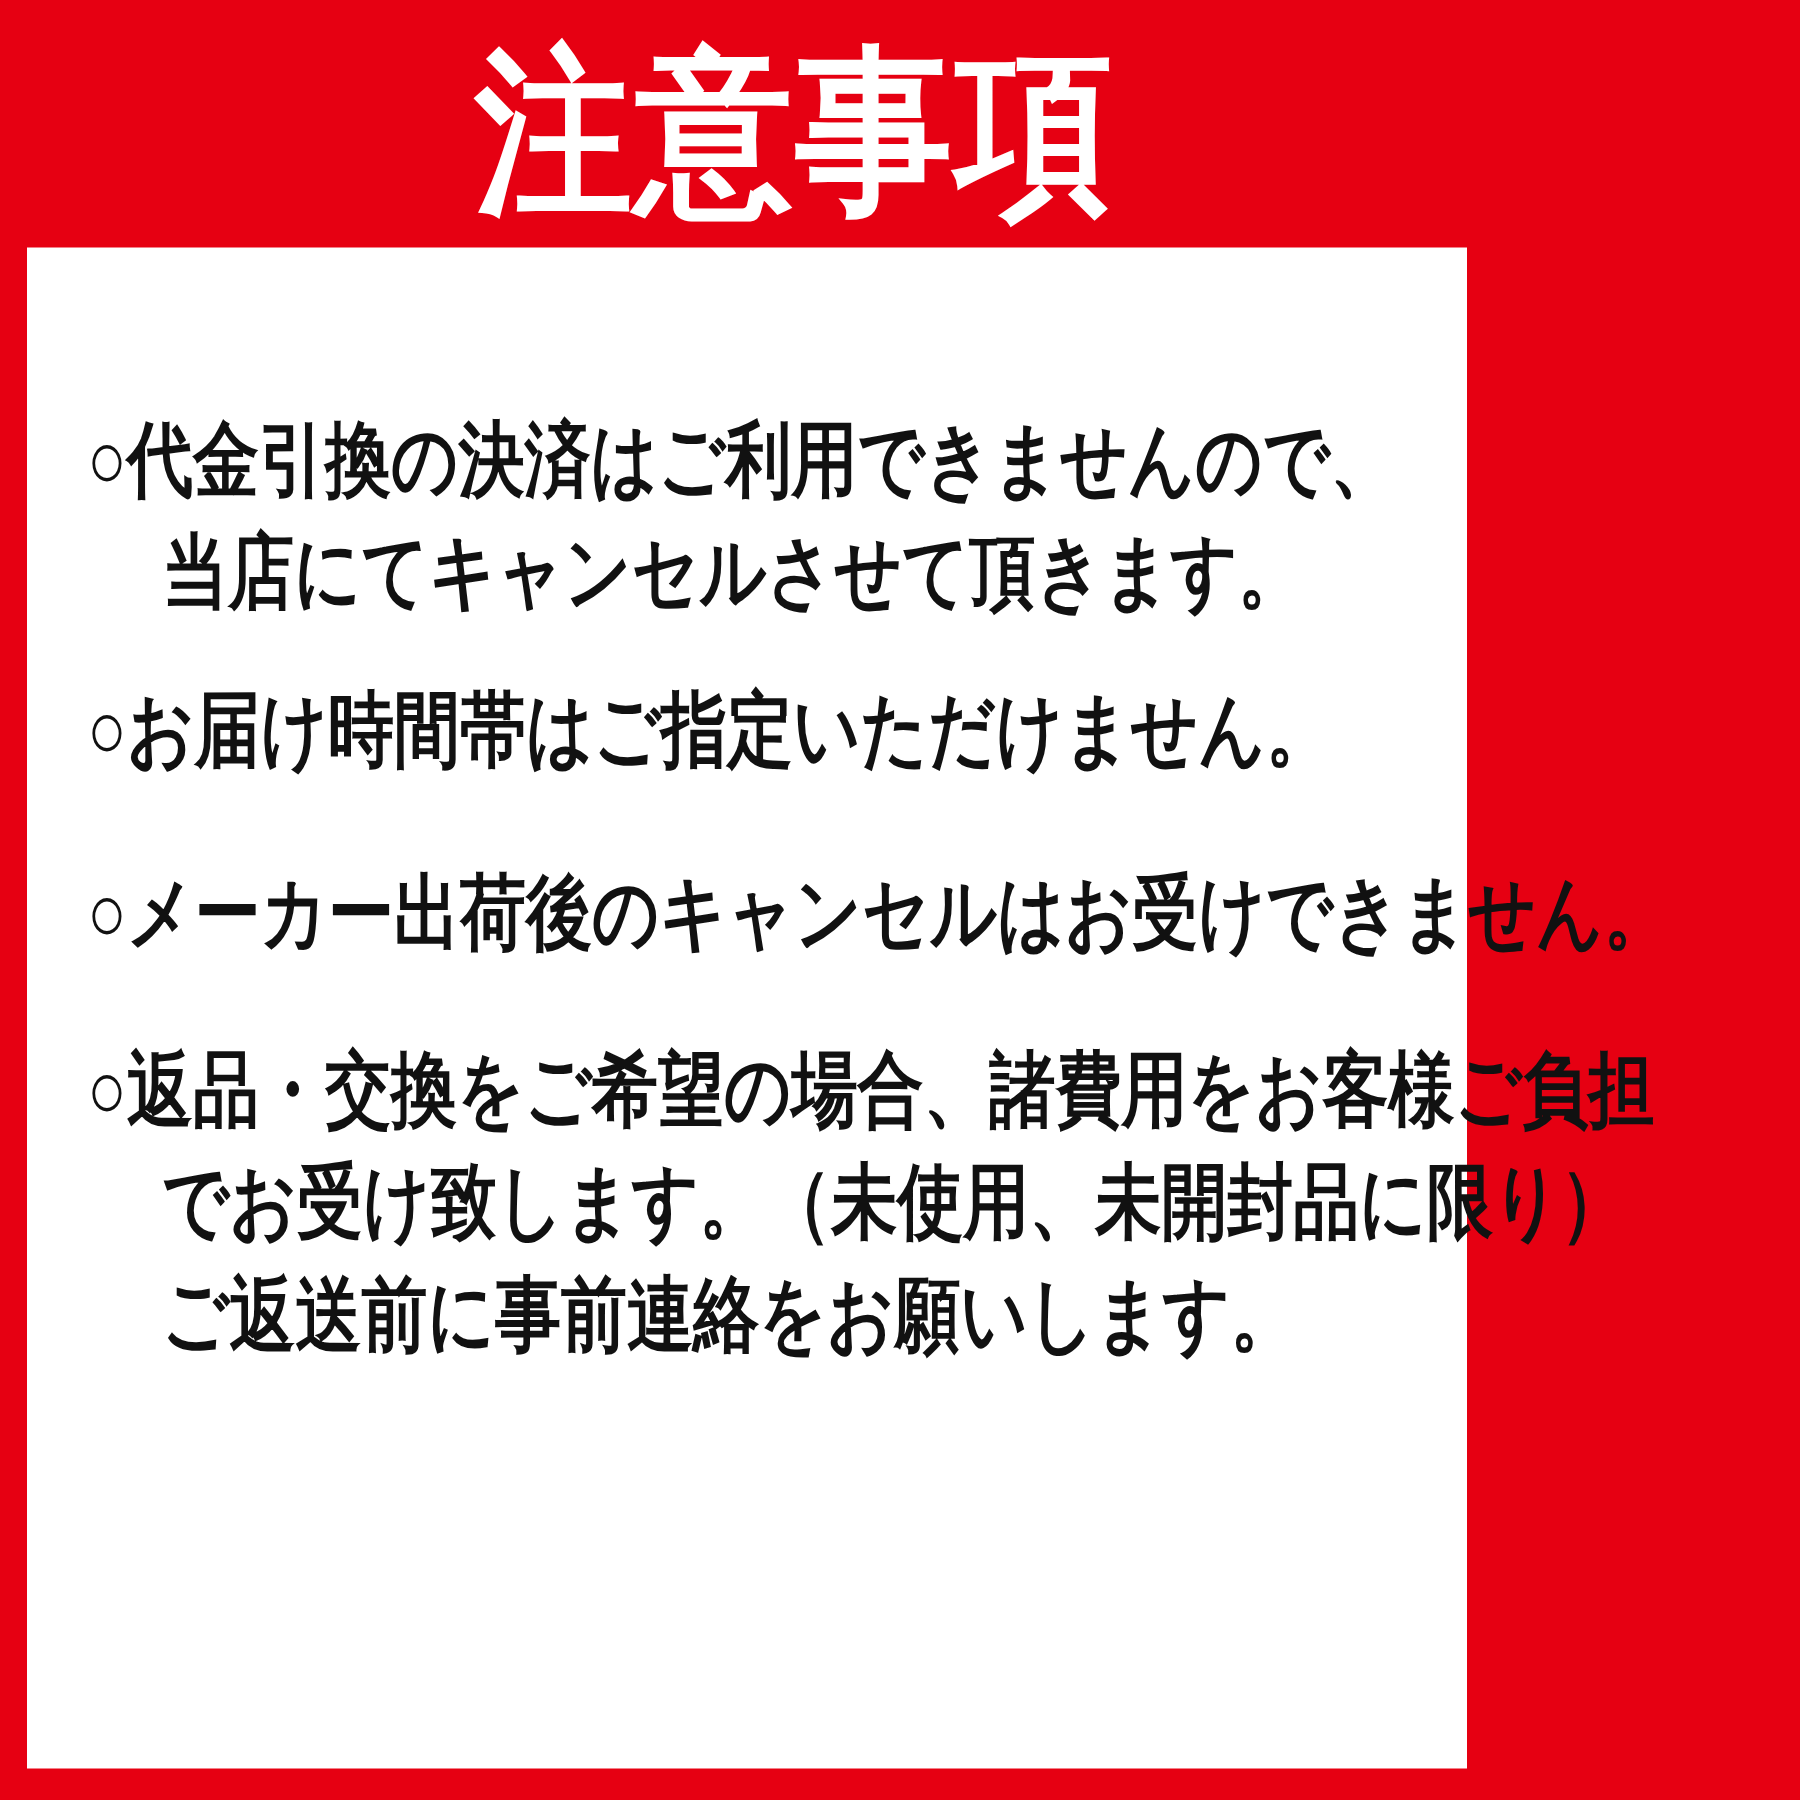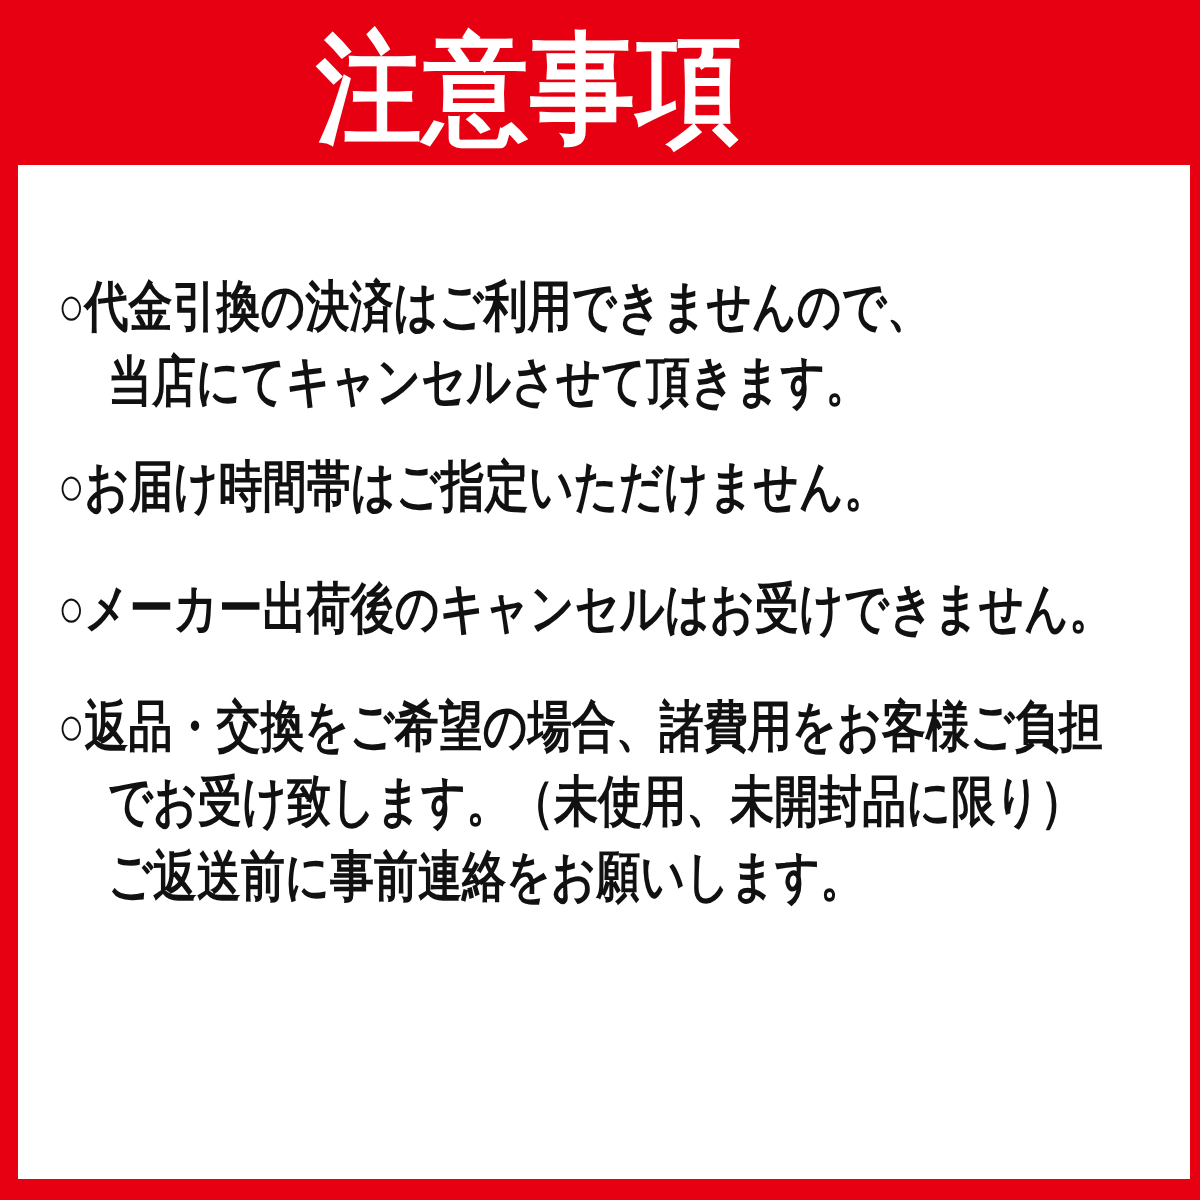--- a/index.html
+++ b/index.html
@@ -31,21 +31,21 @@
     font-weight: bold;
     line-height: 1;
     letter-spacing: 2px;
     transform: scaleX(0.875);
     transform-origin: center center;
     white-space: nowrap;
   }
   .panel {
     position: absolute;
     left: 18px; top: 165px;
-    width: 1172px; height: 1014px;
+    width: 960px; height: 1014px;
     background: #ffffff;
   }
   .line {
     position: absolute;
     left: 40px;
     margin: 0;
     font-size: 55px;
     font-weight: bold;
     line-height: 1.0;
     color: #111111;

